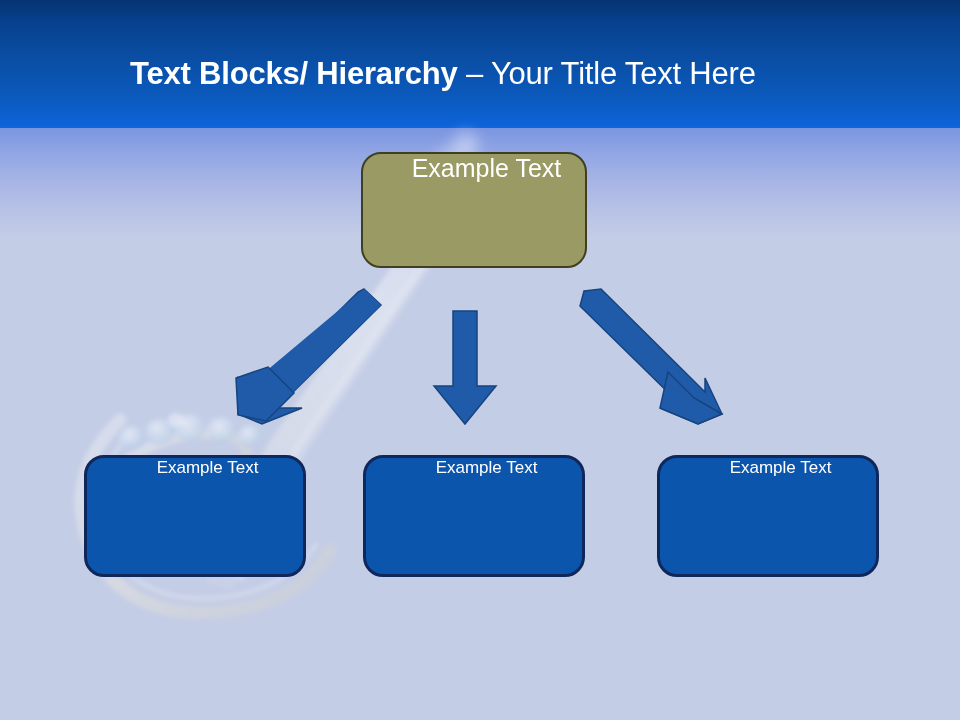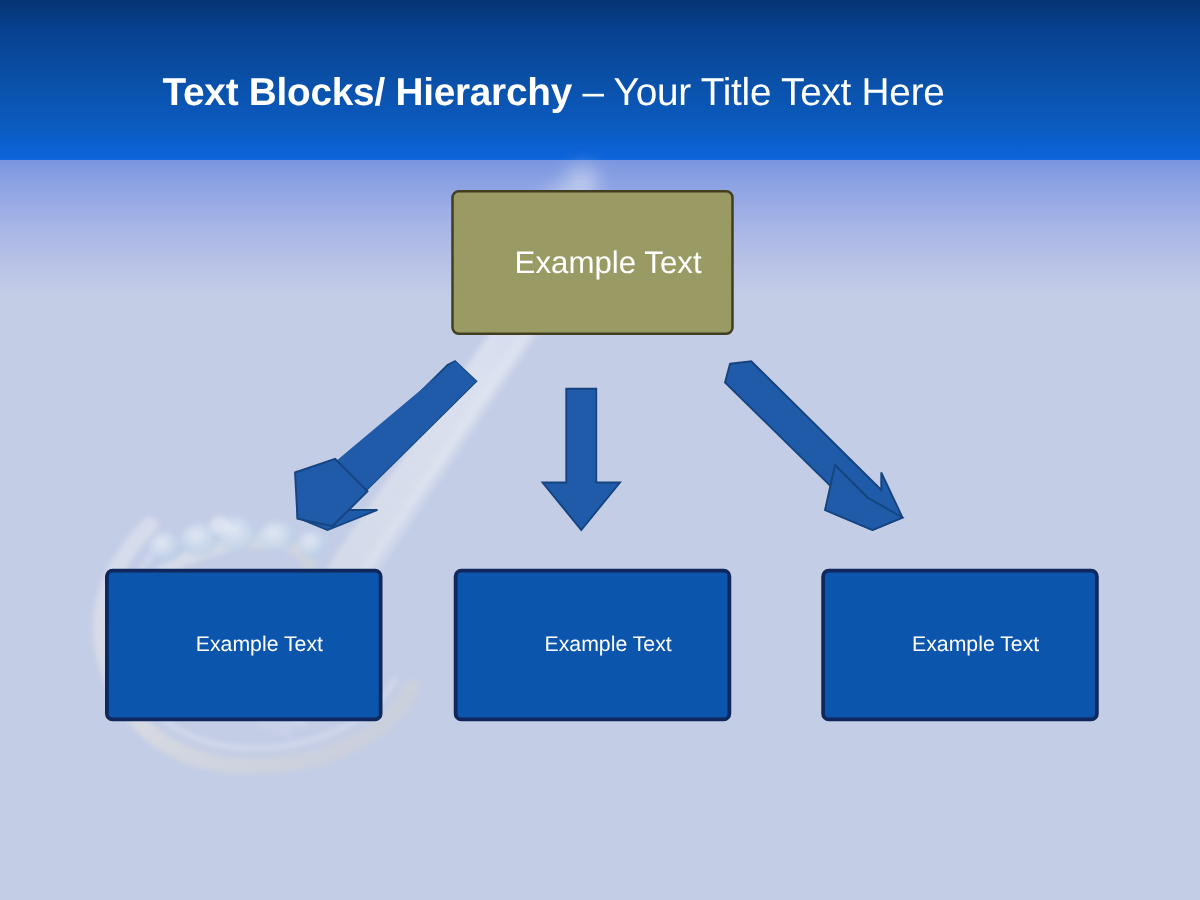--- a/index.html
+++ b/index.html
@@ -77,25 +77,24 @@
     white-space: nowrap;
   }
   .title .t-bold { font-weight: bold; }
   .title .t-norm { font-weight: normal; }
 
   
   .node {
     position: absolute;
     box-sizing: border-box;
     display: flex;
-    align-items: center;
     justify-content: center;
     text-align: center;
     color: #ffffff;
-    border-radius: 6px;
+    border-radius: 20px;
     padding-left: 25px;
   }
   .node-top {
     left: 361px;
     top: 152px;
     width: 226px;
     height: 116px;
     background: #9a9a64;
     border: 2px solid #413f20;
     font-size: 25px;

